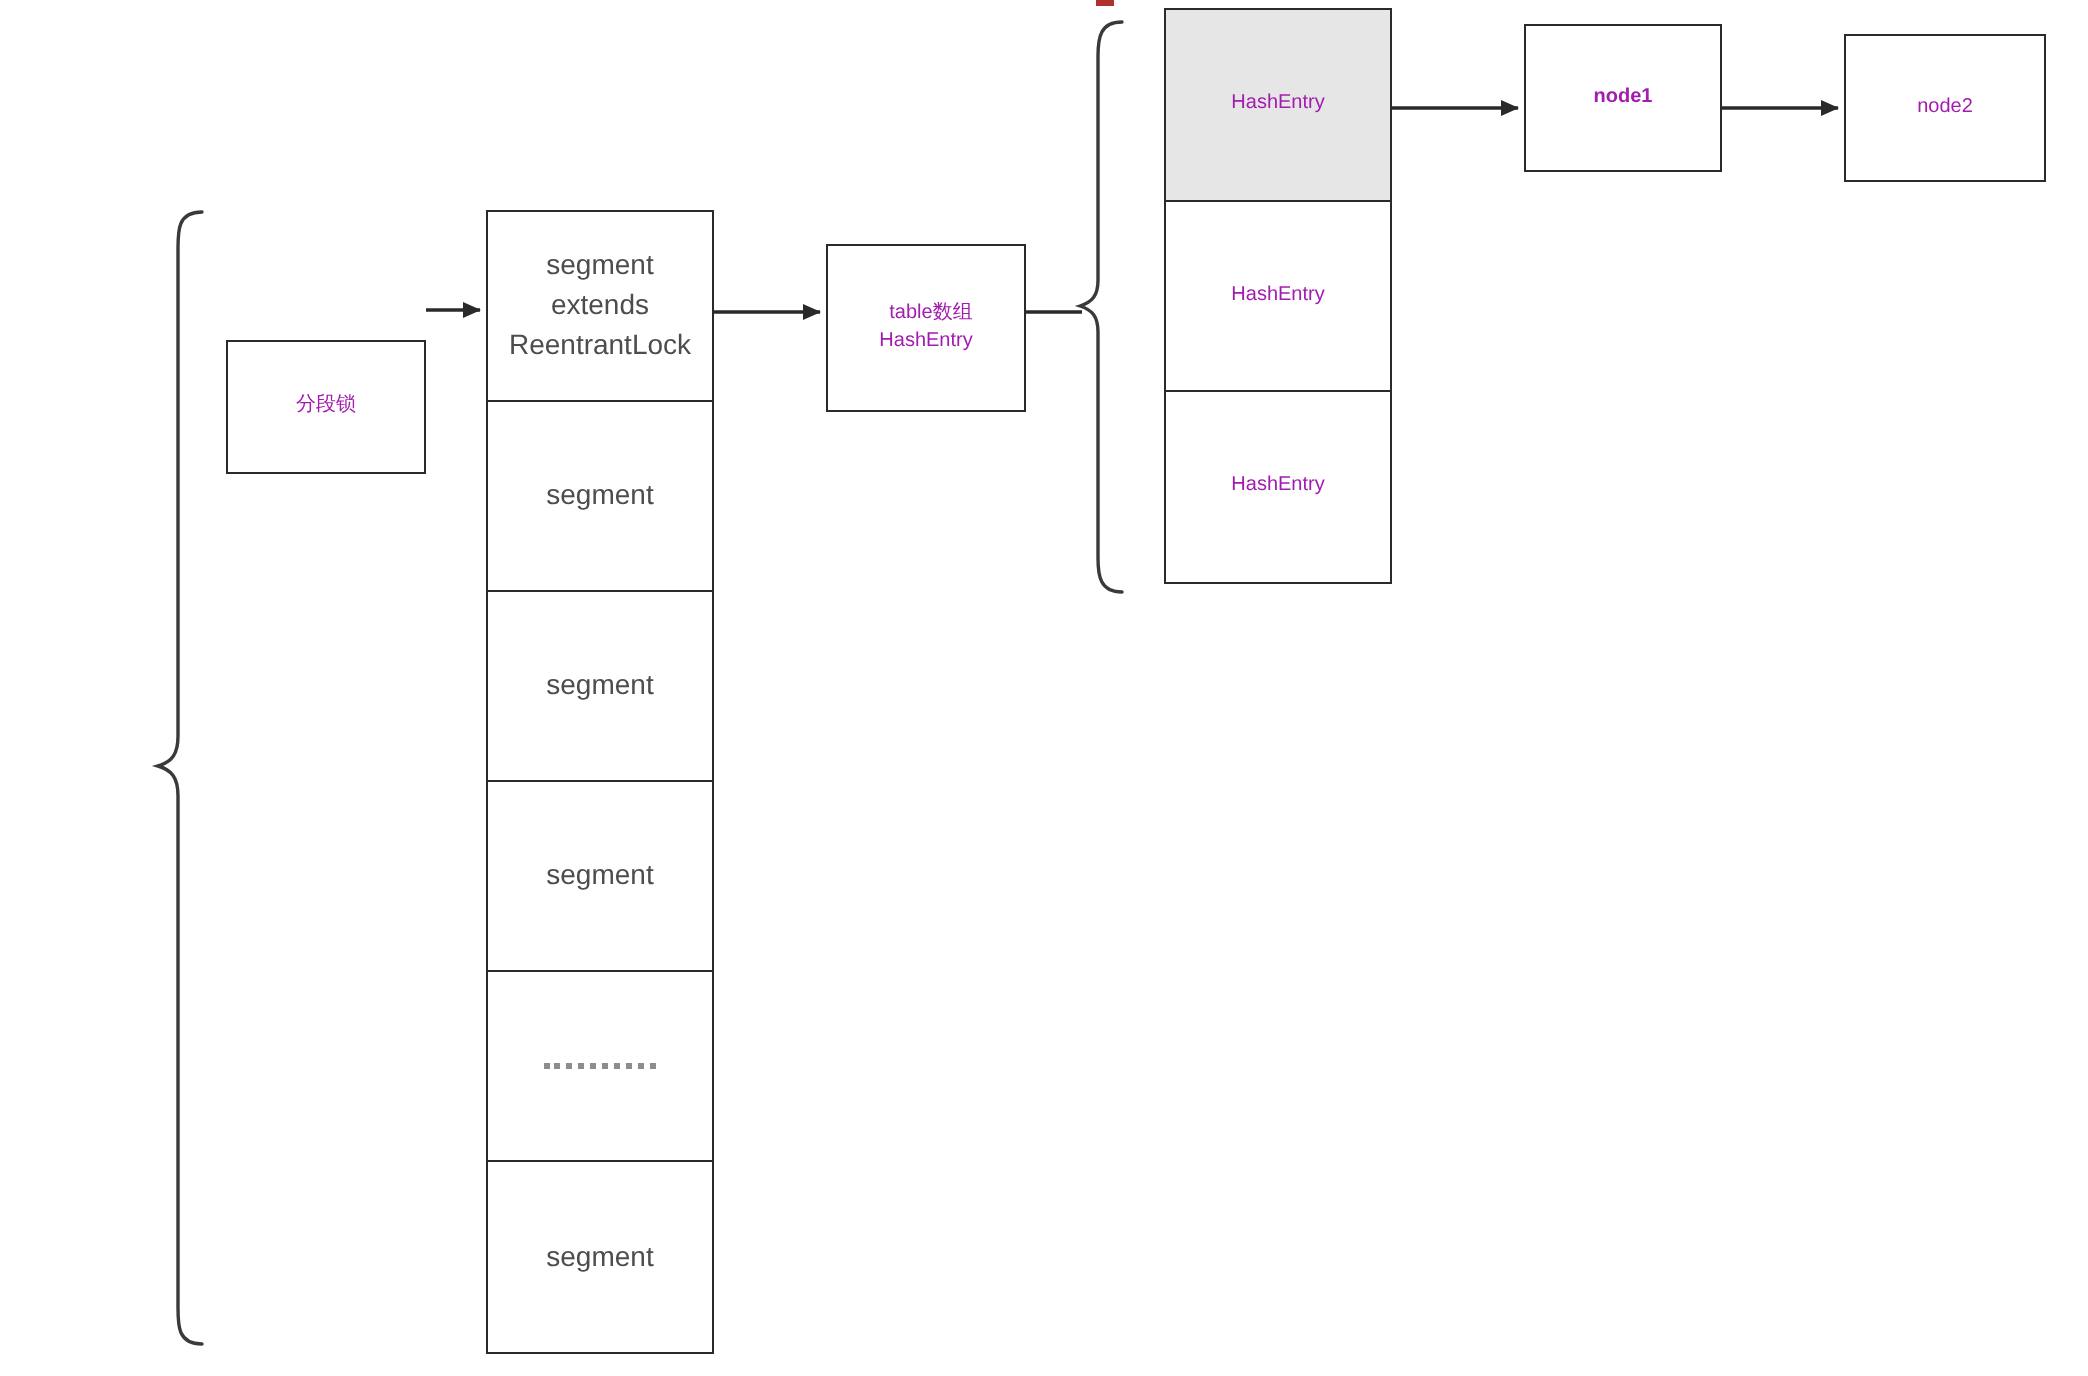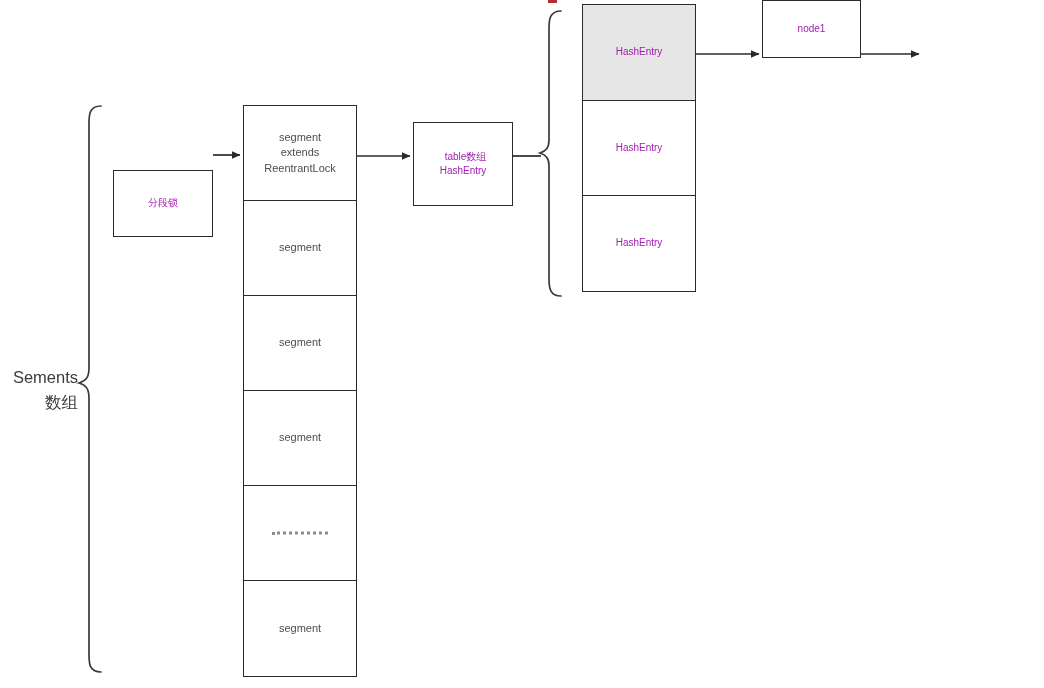--- a/index.html
+++ b/index.html
@@ -45,21 +45,21 @@
   .seg-cell {
     position: absolute;
     box-sizing: border-box;
     border: 1.6px solid #2a2a2a;
     background: #ffffff;
     display: flex;
     align-items: center;
     justify-content: center;
     text-align: center;
     color: #4d4d4d;
-    font-size: 11px;
+    font-size: 14px;
     line-height: 1.42;
     white-space: pre-line;
   }
   .dots-cell {
     position: absolute;
     box-sizing: border-box;
     border: 1.6px solid #2a2a2a;
     background: #ffffff;
   }
   .dots-inner {
@@ -122,22 +122,20 @@
 
     <line x1="357" y1="156" x2="410" y2="156" stroke="#2a2a2a" stroke-width="1.7" marker-end="url(#arrowhead)"></line>
 
     <line x1="513" y1="156" x2="541" y2="156" stroke="#2a2a2a" stroke-width="1.7"></line>
 
     <line x1="696" y1="54" x2="759" y2="54" stroke="#2a2a2a" stroke-width="1.7" marker-end="url(#arrowhead)"></line>
 
     <line x1="861" y1="54" x2="919" y2="54" stroke="#2a2a2a" stroke-width="1.7" marker-end="url(#arrowhead)"></line>
   </svg>
 
-  <div class="side-label" style="left:0px; top:365px; width:78px;">Sements
-数组</div>
 
   <div class="node-box" style="left:113px; top:122px; width:100px; height:67px;margin-top:48px;">分段锁</div>
 
   <div class="seg-cell" style="left:243px; top:105px; width:114px; height:96px;">segment
 extends
 ReentrantLock</div>
 
   <div class="seg-cell" style="left:243px; top:200px; width:114px; height:96px;">segment</div>
 
   <div class="seg-cell" style="left:243px; top:295px; width:114px; height:96px;">segment</div>
@@ -152,16 +150,17 @@
 
   <div class="node-box" style="left:413px; top:122px; width:100px; height:84px;">table数组
 HashEntry</div>
 
   <div class="node-box shaded" style="left:582px; top:4px; width:114px; height:97px;">HashEntry</div>
 
   <div class="node-box" style="left:582px; top:100px; width:114px; height:96px;">HashEntry</div>
 
   <div class="node-box" style="left:582px; top:195px; width:114px; height:97px;">HashEntry</div>
 
-  <div class="node-box" style="left:762px; top:0; width:99px; height:58px;">node1</div>
+  <div class="node-box" style="left:762px; top:12px; width:99px; height:74px;font-weight:bold;">node1</div>
 
+  <div class="node-box" style="left:922px; top:17px; width:101px; height:74px;">node2</div>
 
 </div>
 
 </body></html>

